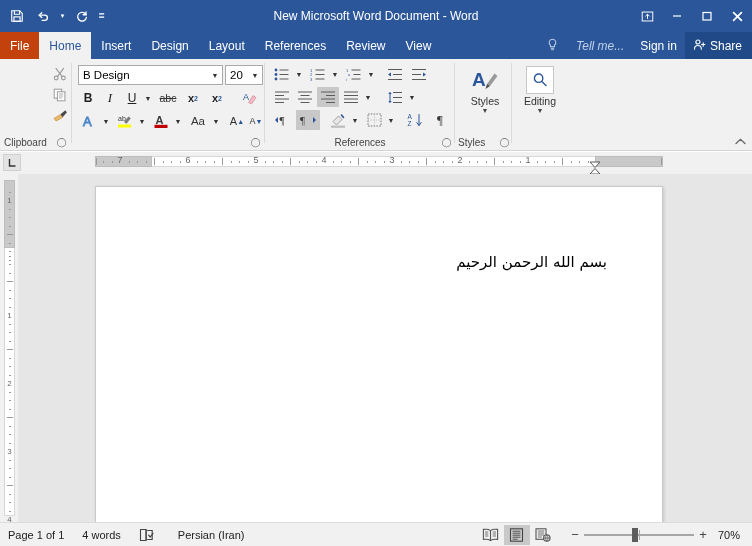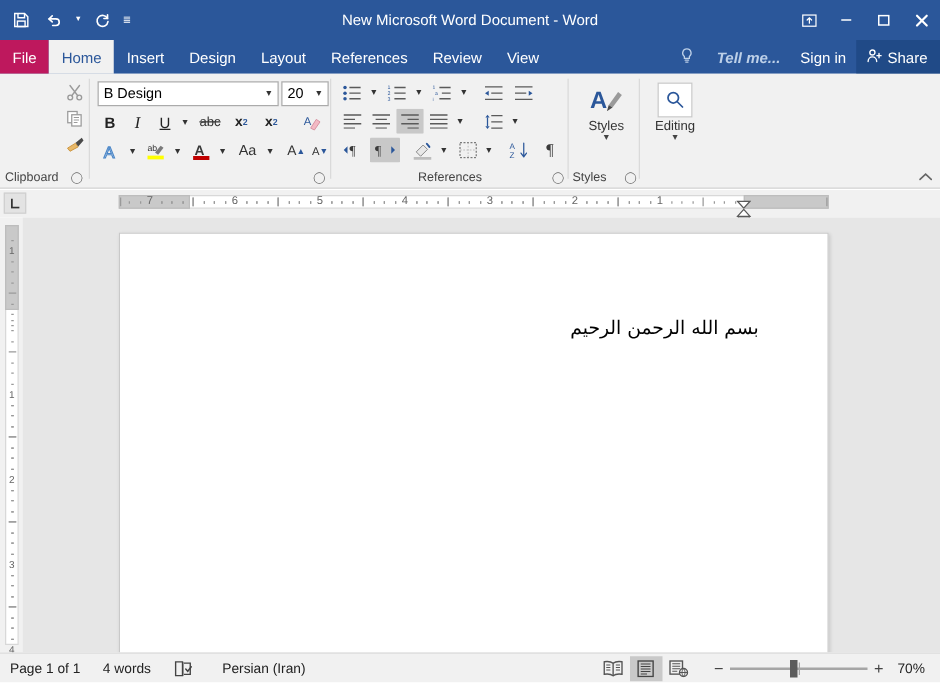--- a/index.html
+++ b/index.html
@@ -37,26 +37,26 @@
   
   .tabbar {
     position: absolute; left: 0; top: 32px; width: 752px; height: 27px;
     background: #2b579a;
   }
   .tabs { position: absolute; left: 0; top: 0; height: 27px; display: flex; align-items: stretch; }
   .tab {
     padding: 0 10px; display: flex; align-items: center; justify-content: center;
     font-size: 12px; color: #fff; cursor: pointer; white-space: nowrap;
   }
-  .tab.file { background: #be185d; }
+  .tab.file { background: #c2410c; }
   .tab.active { background: #f1f1f1; color: #2b579a; }
   .tabbar-right { position: absolute; right: 0; top: 0; height: 27px; display: flex; align-items: stretch; }
   .tellme {
     display: flex; align-items: center; gap: 18px; padding: 0 8px;
-    font-size: 12px; color: #bdd0e8; font-style: italic; cursor: pointer; font-weight: bold;
+    font-size: 12px; color: #bdd0e8; font-style: italic; cursor: pointer;
   }
   .signin { display: flex; align-items: center; padding: 0 8px; font-size: 12px; color: #fff; cursor: pointer; }
   .share {
     display: flex; align-items: center; gap: 4px; padding: 0 10px 0 8px;
     font-size: 12px; color: #fff; cursor: pointer; background: #204a87;
   }
 
   
   .ribbon {
     position: absolute; left: 0; top: 59px; width: 752px; height: 92px;

